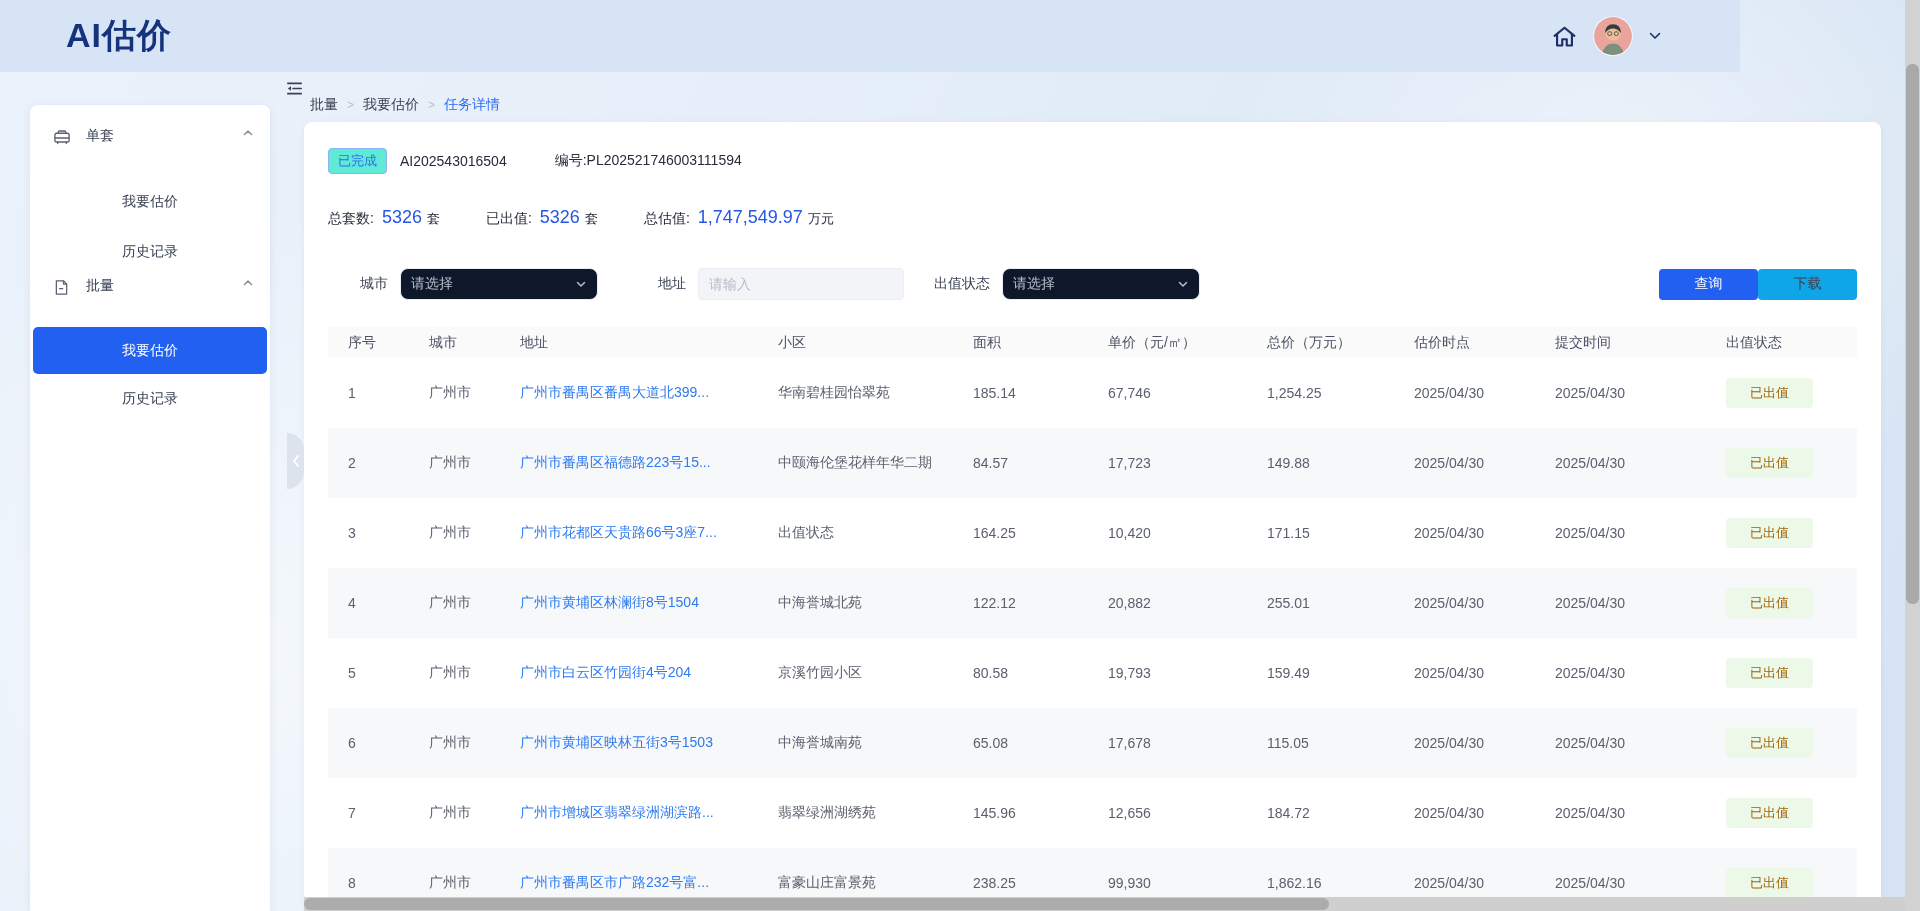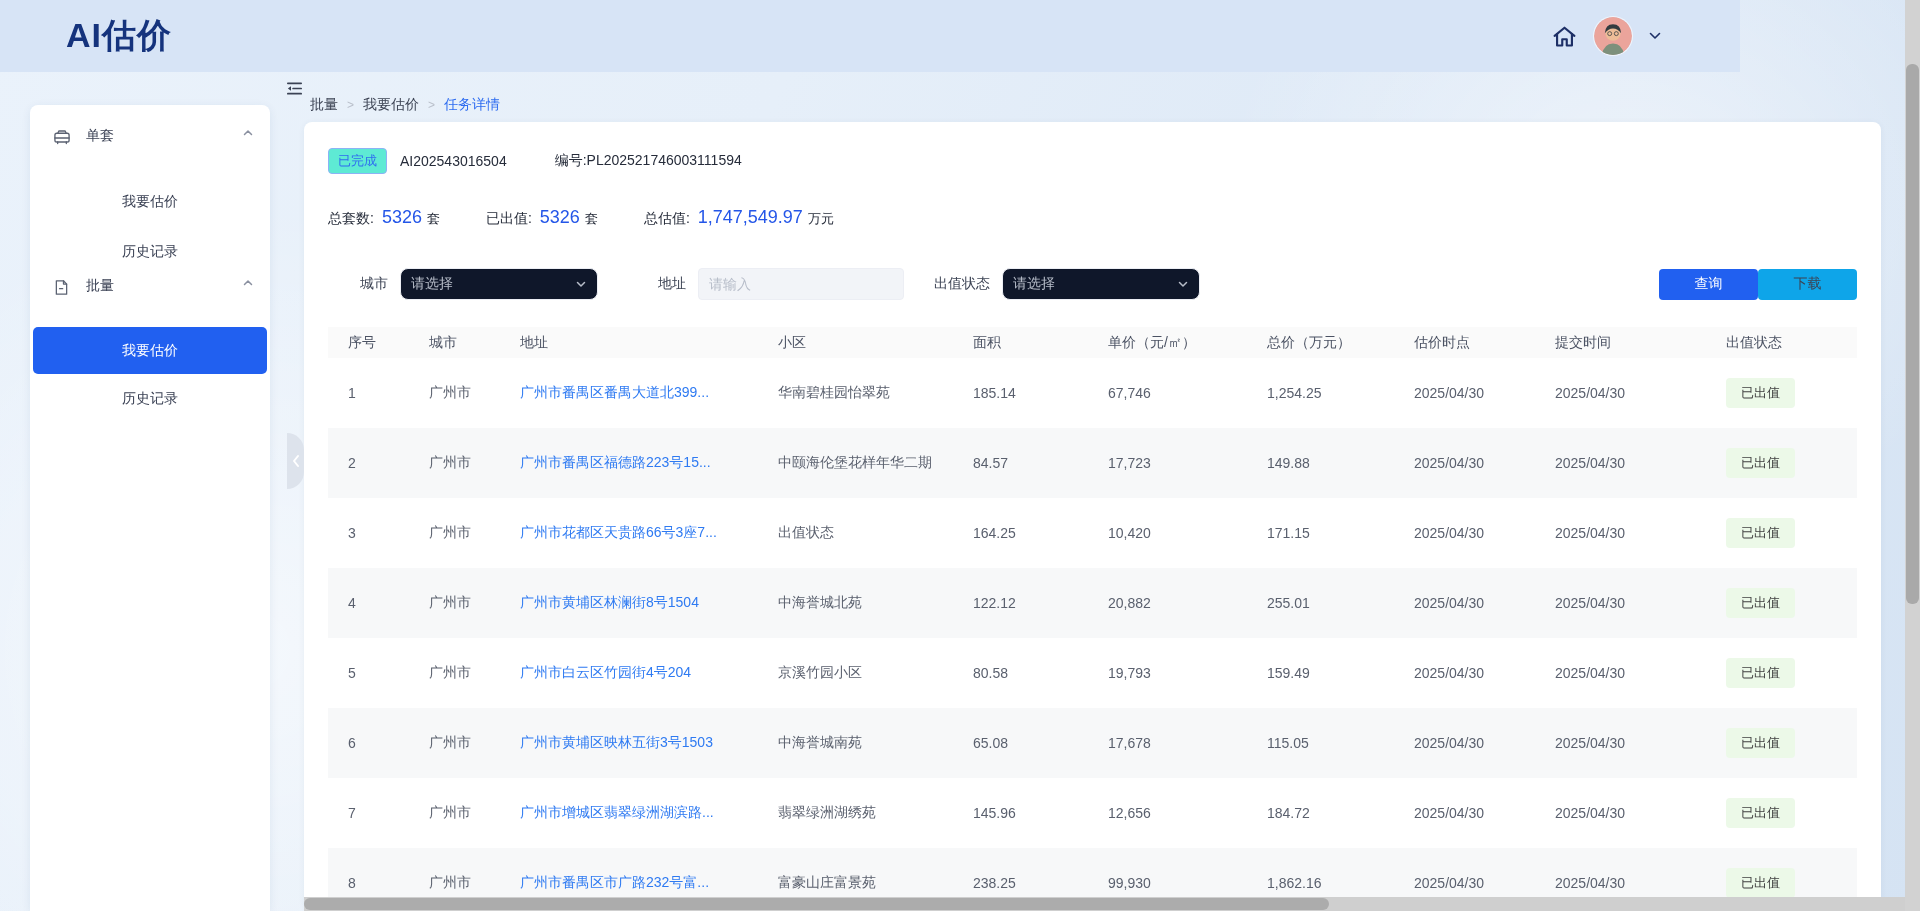--- a/index.html
+++ b/index.html
@@ -71,21 +71,21 @@
 
   
   .table{margin-top:27px;}
   .t-head,.t-row{display:grid;grid-template-columns:81px 91px 258px 195px 135px 159px 147px 141px 171px 1fr;
     padding-left:20px;align-items:center;}
   .t-head{height:31px;background:#fafafa;color:#4b5263;font-size:14px;}
   .t-row{height:70px;font-size:14px;color:#5a606e;}
   .t-row.alt{background:#f7f8f9;}
   .t-cell{overflow:hidden;white-space:nowrap;text-overflow:ellipsis;padding-right:10px;}
   .addr-link{color:#2e7af2;cursor:pointer;}
-  .badge-green{display:inline-block;font-size:13px;color:#404040;background:#ecf9e8;border-radius:4px;padding:6px 15px;}
+  .badge-green{display:inline-block;font-size:13px;color:#a16207;background:#ecf9e8;border-radius:4px;padding:6px 24px;}
 
   
   .v-scroll{position:absolute;right:0;top:0;width:15px;height:911px;background:#d2d2d2;z-index:9;cursor:pointer;}
   .v-thumb{position:absolute;left:1px;top:64px;width:13px;height:540px;background:#a9a9a9;border-radius:6px;}
   .h-scroll{position:absolute;left:304px;right:15px;bottom:0;height:14px;background:#cfcfcf;z-index:9;cursor:pointer;}
   .h-thumb{position:absolute;left:0;top:1px;height:12px;width:64%;background:#acacac;border-radius:6px;}
 </style>
 </head>
 <body>
 

